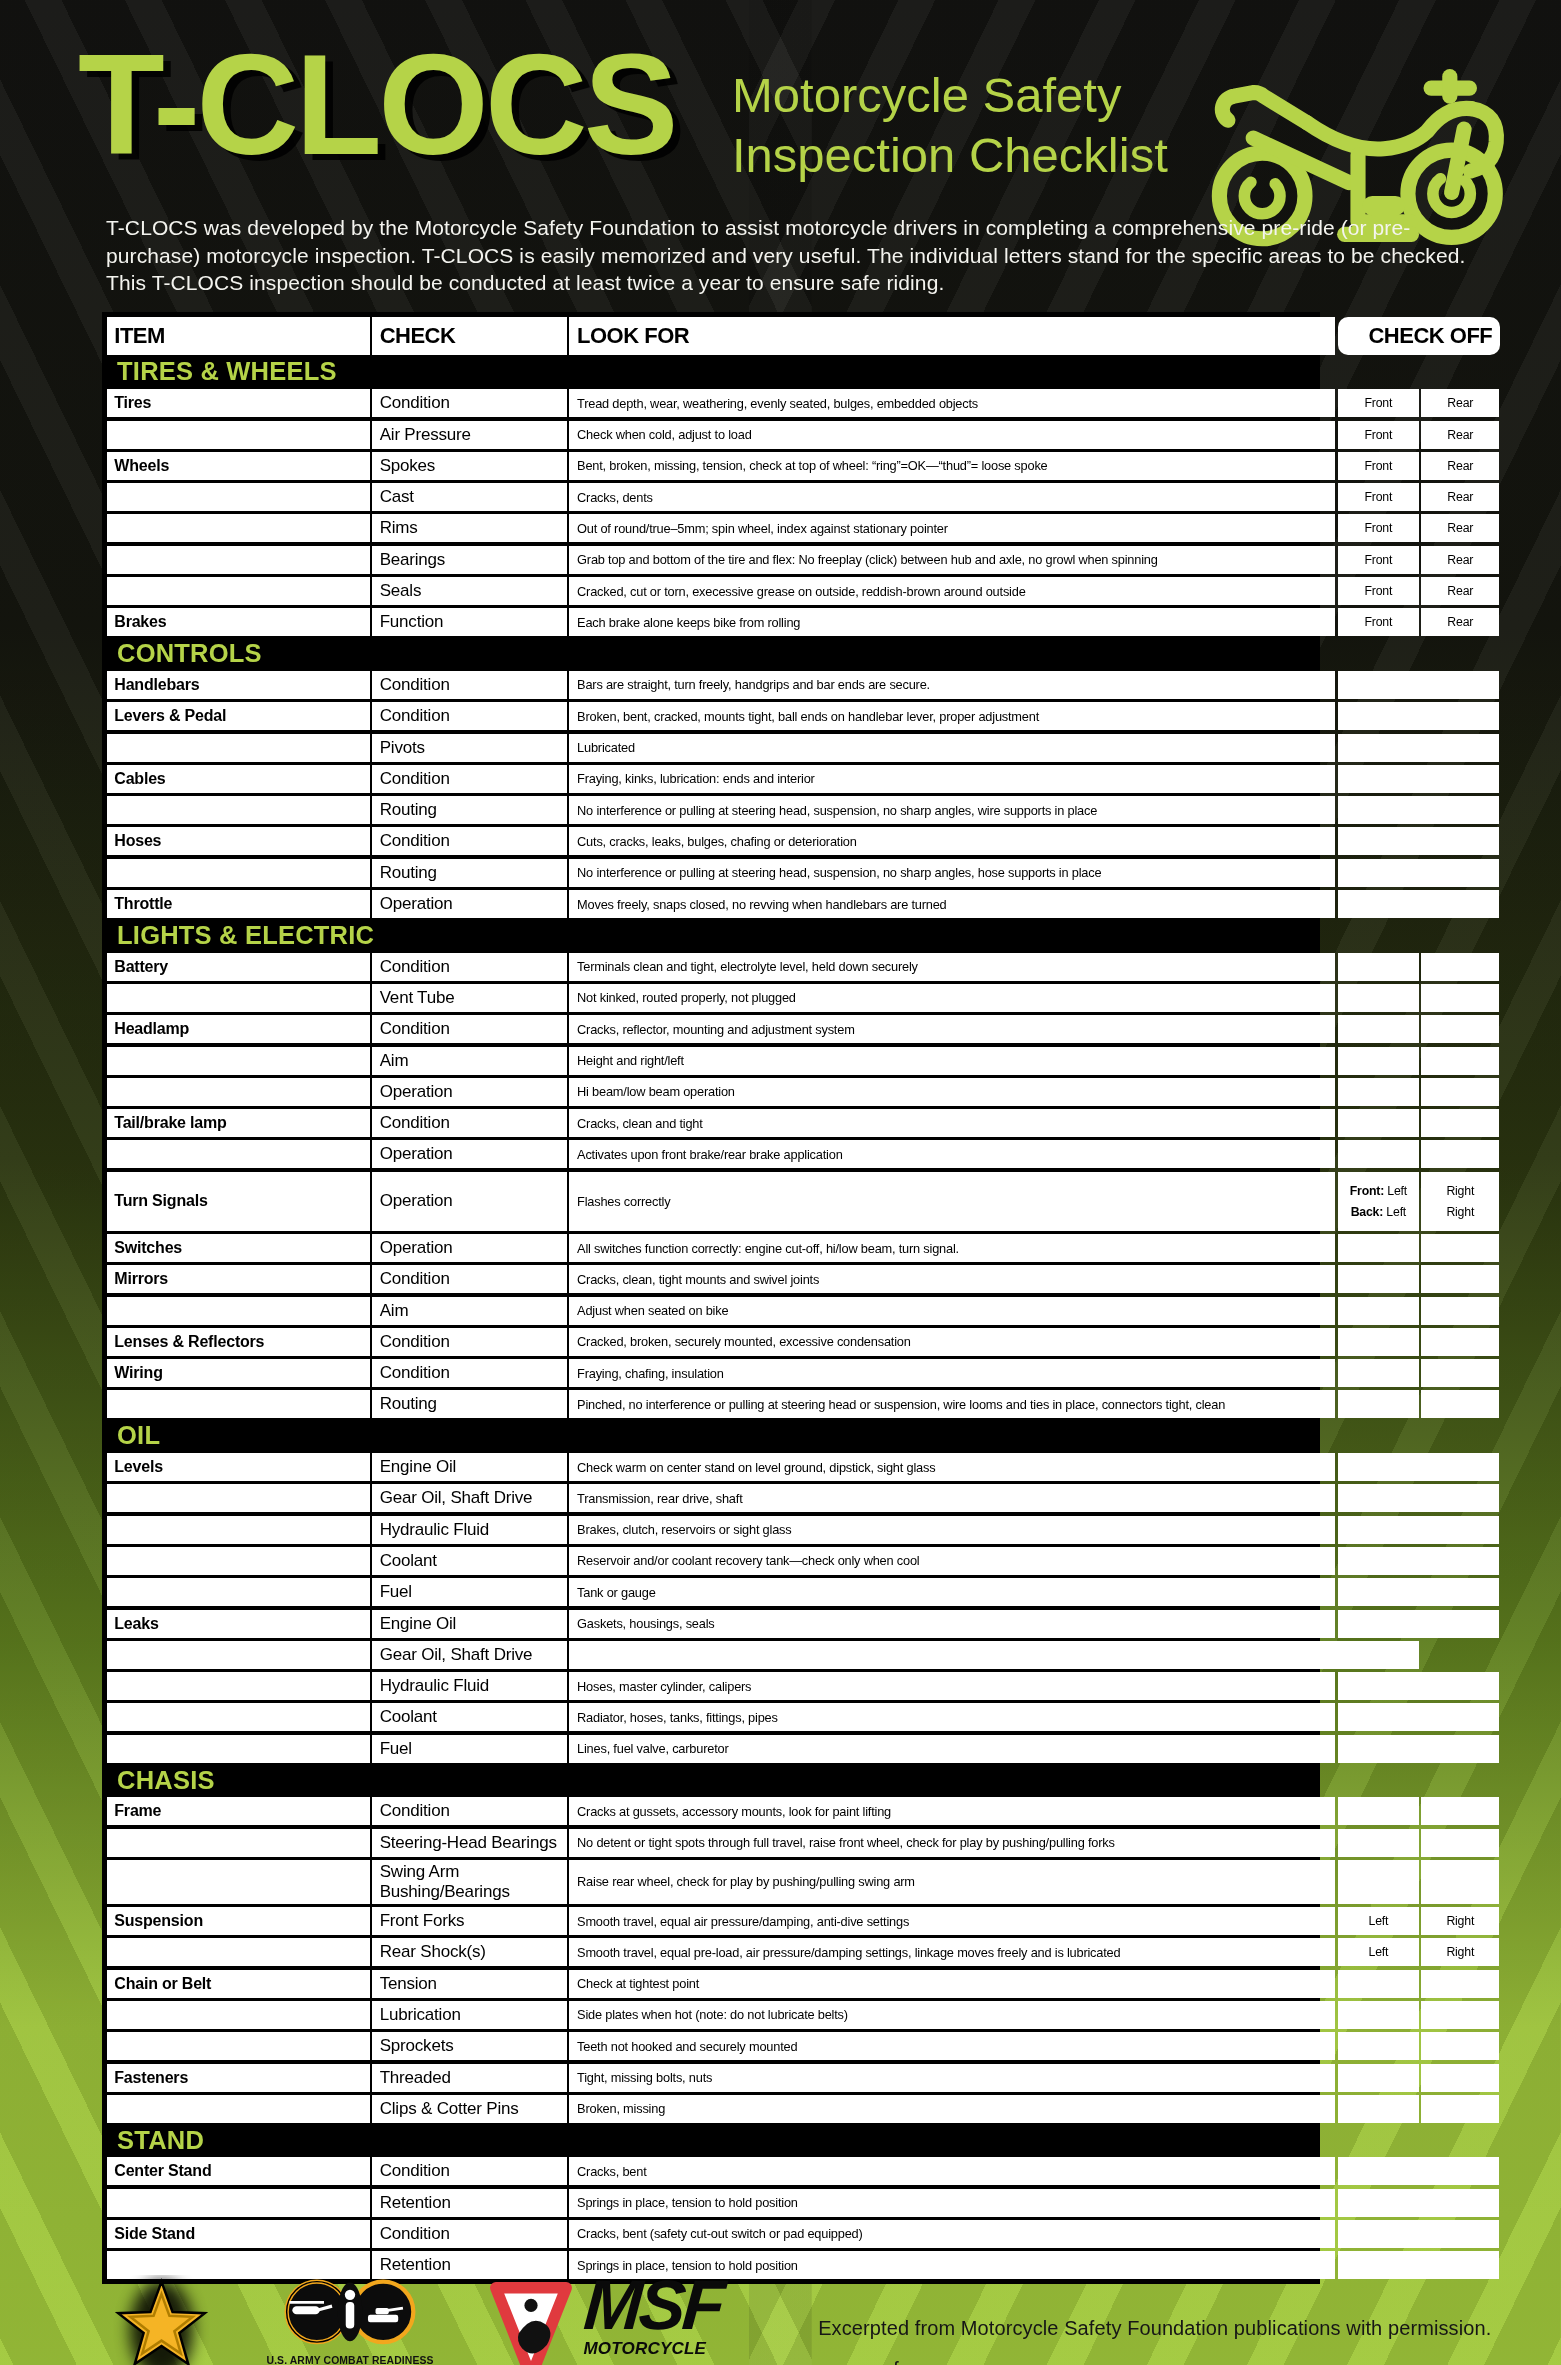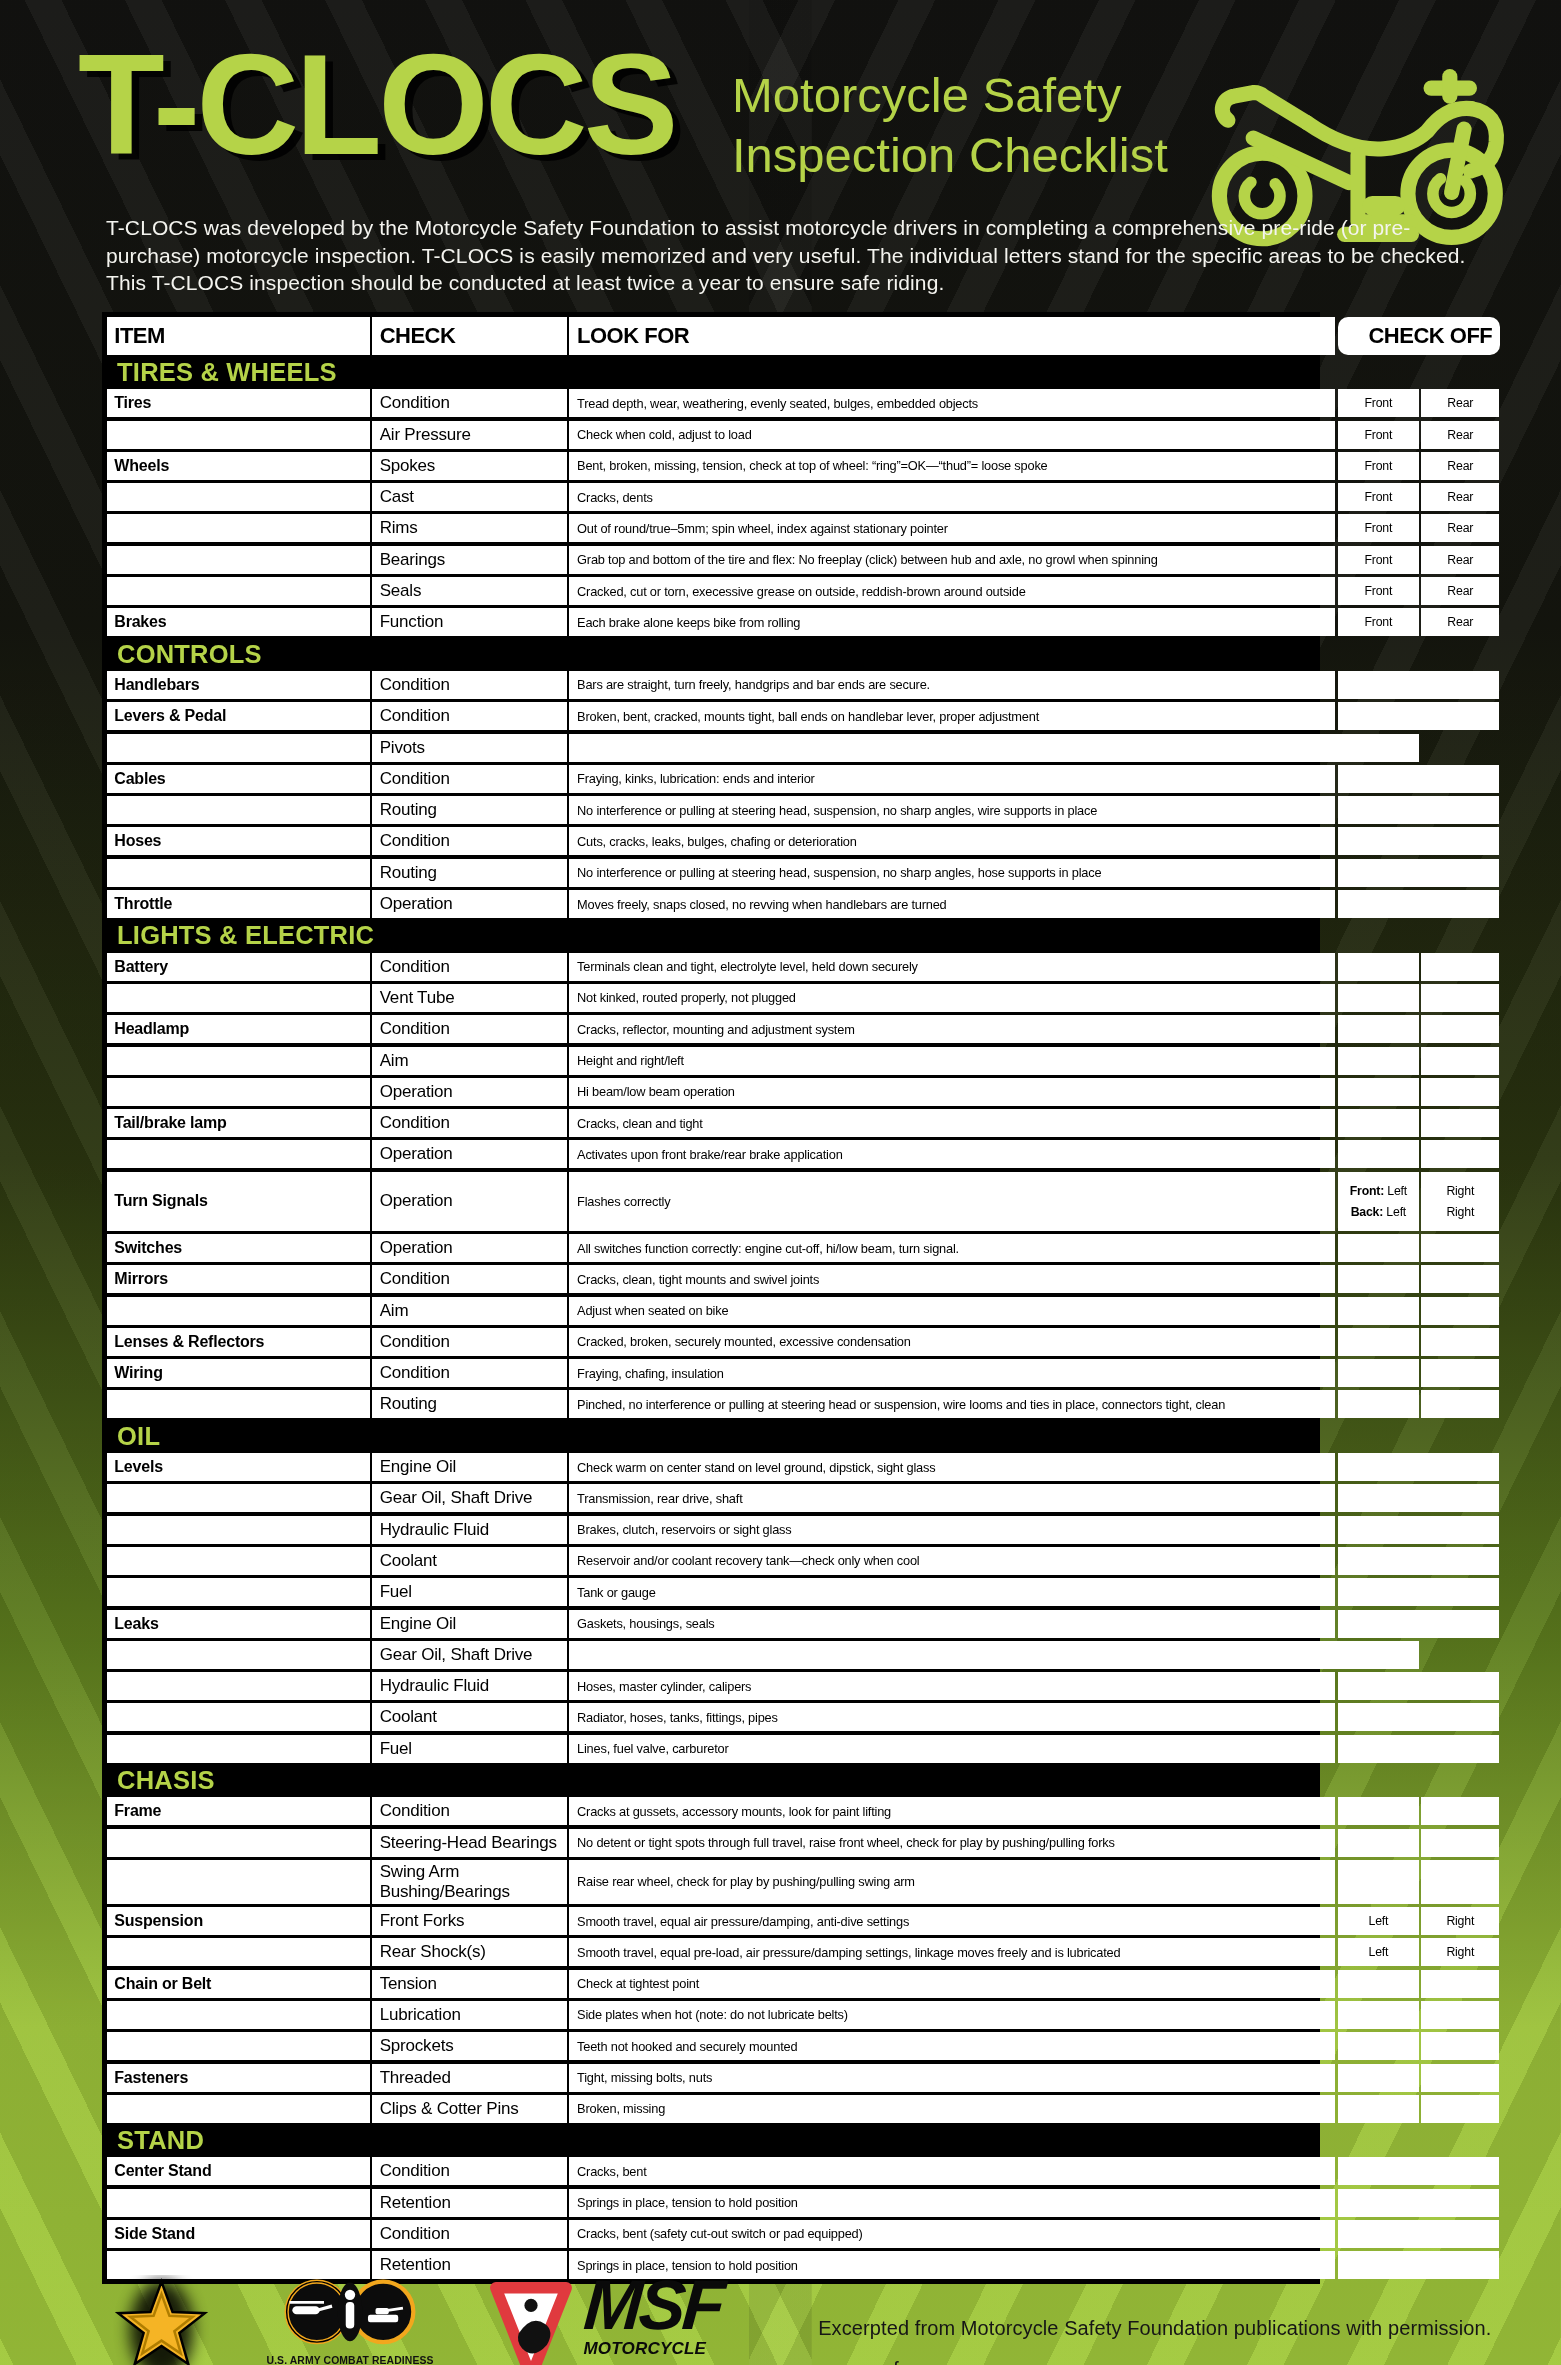--- a/index.html
+++ b/index.html
@@ -39,21 +39,21 @@
     background:#000; padding:4.7px; box-sizing:border-box;
   }
   .thead {
     display:grid; grid-template-columns:263px 195px 766px 162px; gap:2.4px;
   }
   .thead .hcell {
     background:#fff; height:38px; display:flex; align-items:center;
     padding:0 7.6px; font-weight:bold; font-size:22px; letter-spacing:-0.5px; color:#000;
   }
   .thead .hco { justify-content:flex-end;border-radius:10px; }
-  .sbar { height:28px; margin-top:3.3px; display:flex; padding-left:10.4px; background:#000; }
+  .sbar { height:28px; margin-top:3.3px; display:flex; align-items:center; padding-left:10.4px; background:#000; }
   .stitle { color:#b5d348; font-size:25.5px; font-weight:bold; letter-spacing:0.2px; }
   .trow {
     display:grid; grid-template-columns:263px 195px 766px 81px 78px;
     gap:2.4px; margin-top:3.3px; min-height:28px;
   }
   .trow.tall { min-height:59px; }
   .cell {
     background:#fff; display:flex; align-items:center;
     padding:1.9px 7.6px; box-sizing:border-box; color:#000; letter-spacing:-0.2px;
   }
@@ -215,20 +215,21 @@
         </div>
         <div class="trow">
           <div class="cell item-cell">Levers &amp; Pedal</div>
           <div class="cell check-cell">Condition</div>
           <div class="cell lookfor-cell">Broken, bent, cracked, mounts tight, ball ends on handlebar lever, proper adjustment</div>
           <div class="cell co co-span"></div>
         </div>
         <div class="trow">
           <div class="cell item-cell"></div>
           <div class="cell check-cell">Pivots</div>
+          <div class="cell lookfor-cell">Lubricated</div>
           <div class="cell co co-span"></div>
         </div>
         <div class="trow">
           <div class="cell item-cell">Cables</div>
           <div class="cell check-cell">Condition</div>
           <div class="cell lookfor-cell">Fraying, kinks, lubrication: ends and interior</div>
           <div class="cell co co-span"></div>
         </div>
         <div class="trow">
           <div class="cell item-cell"></div>

